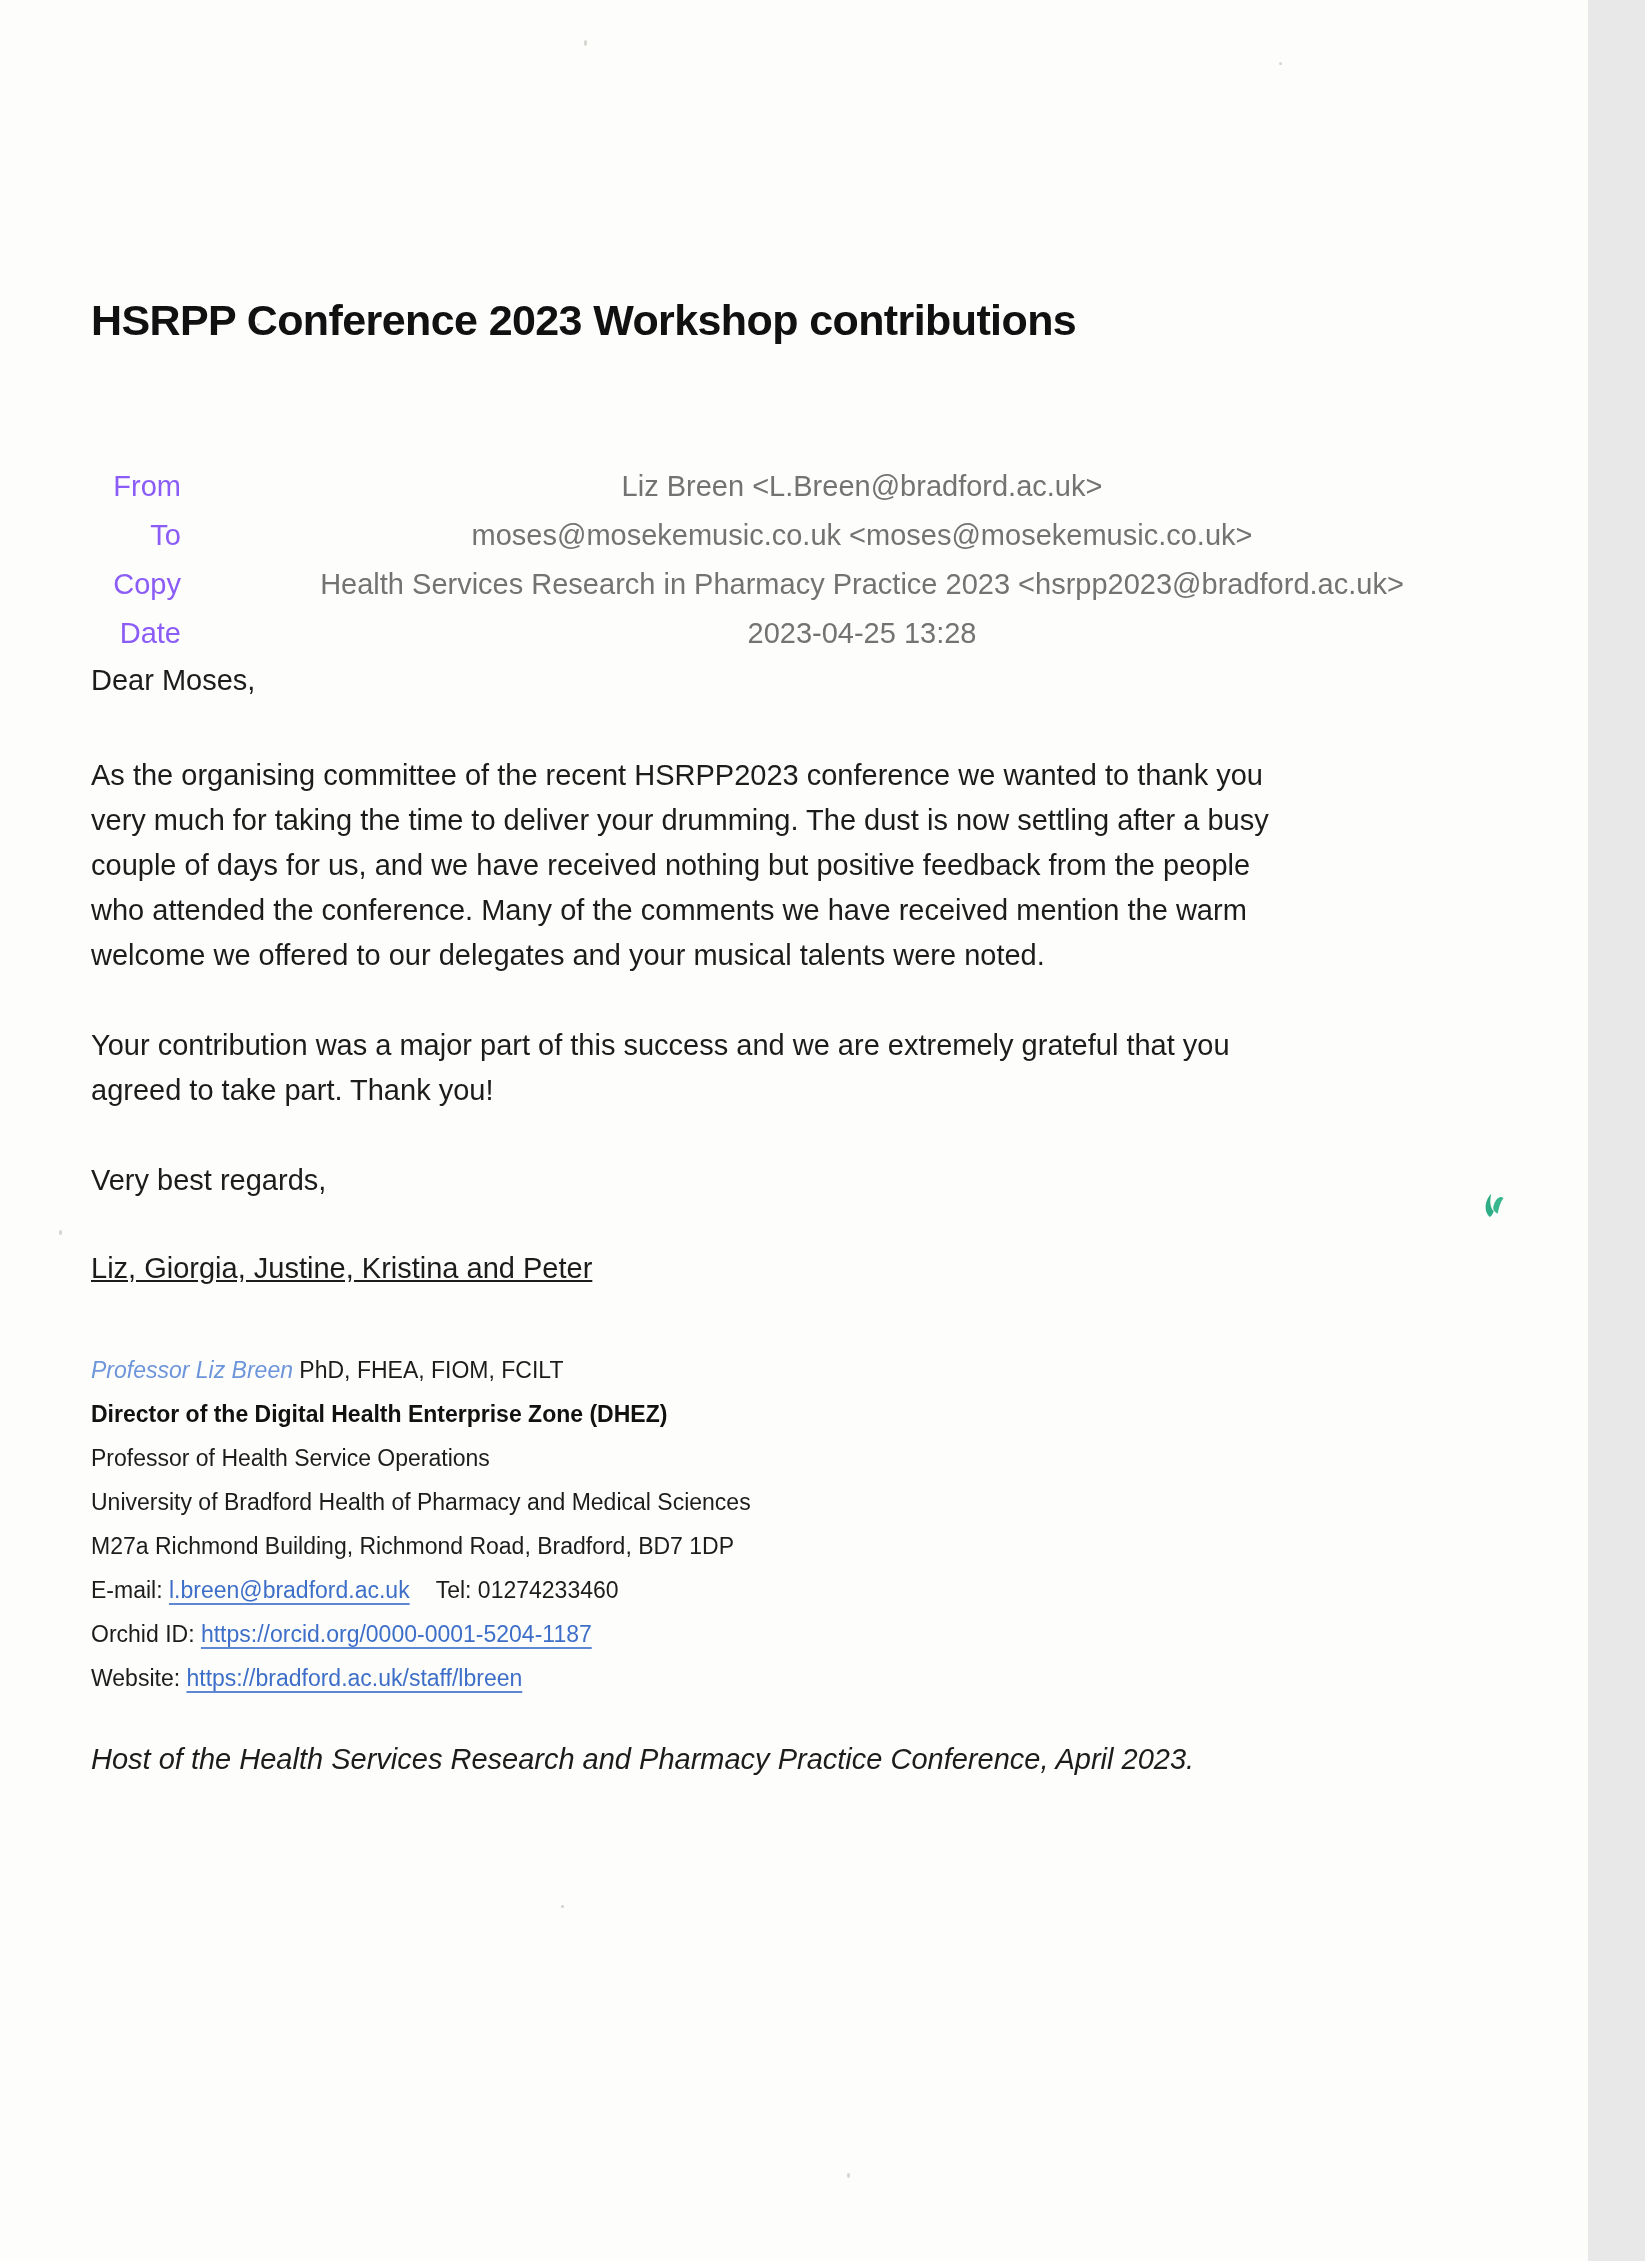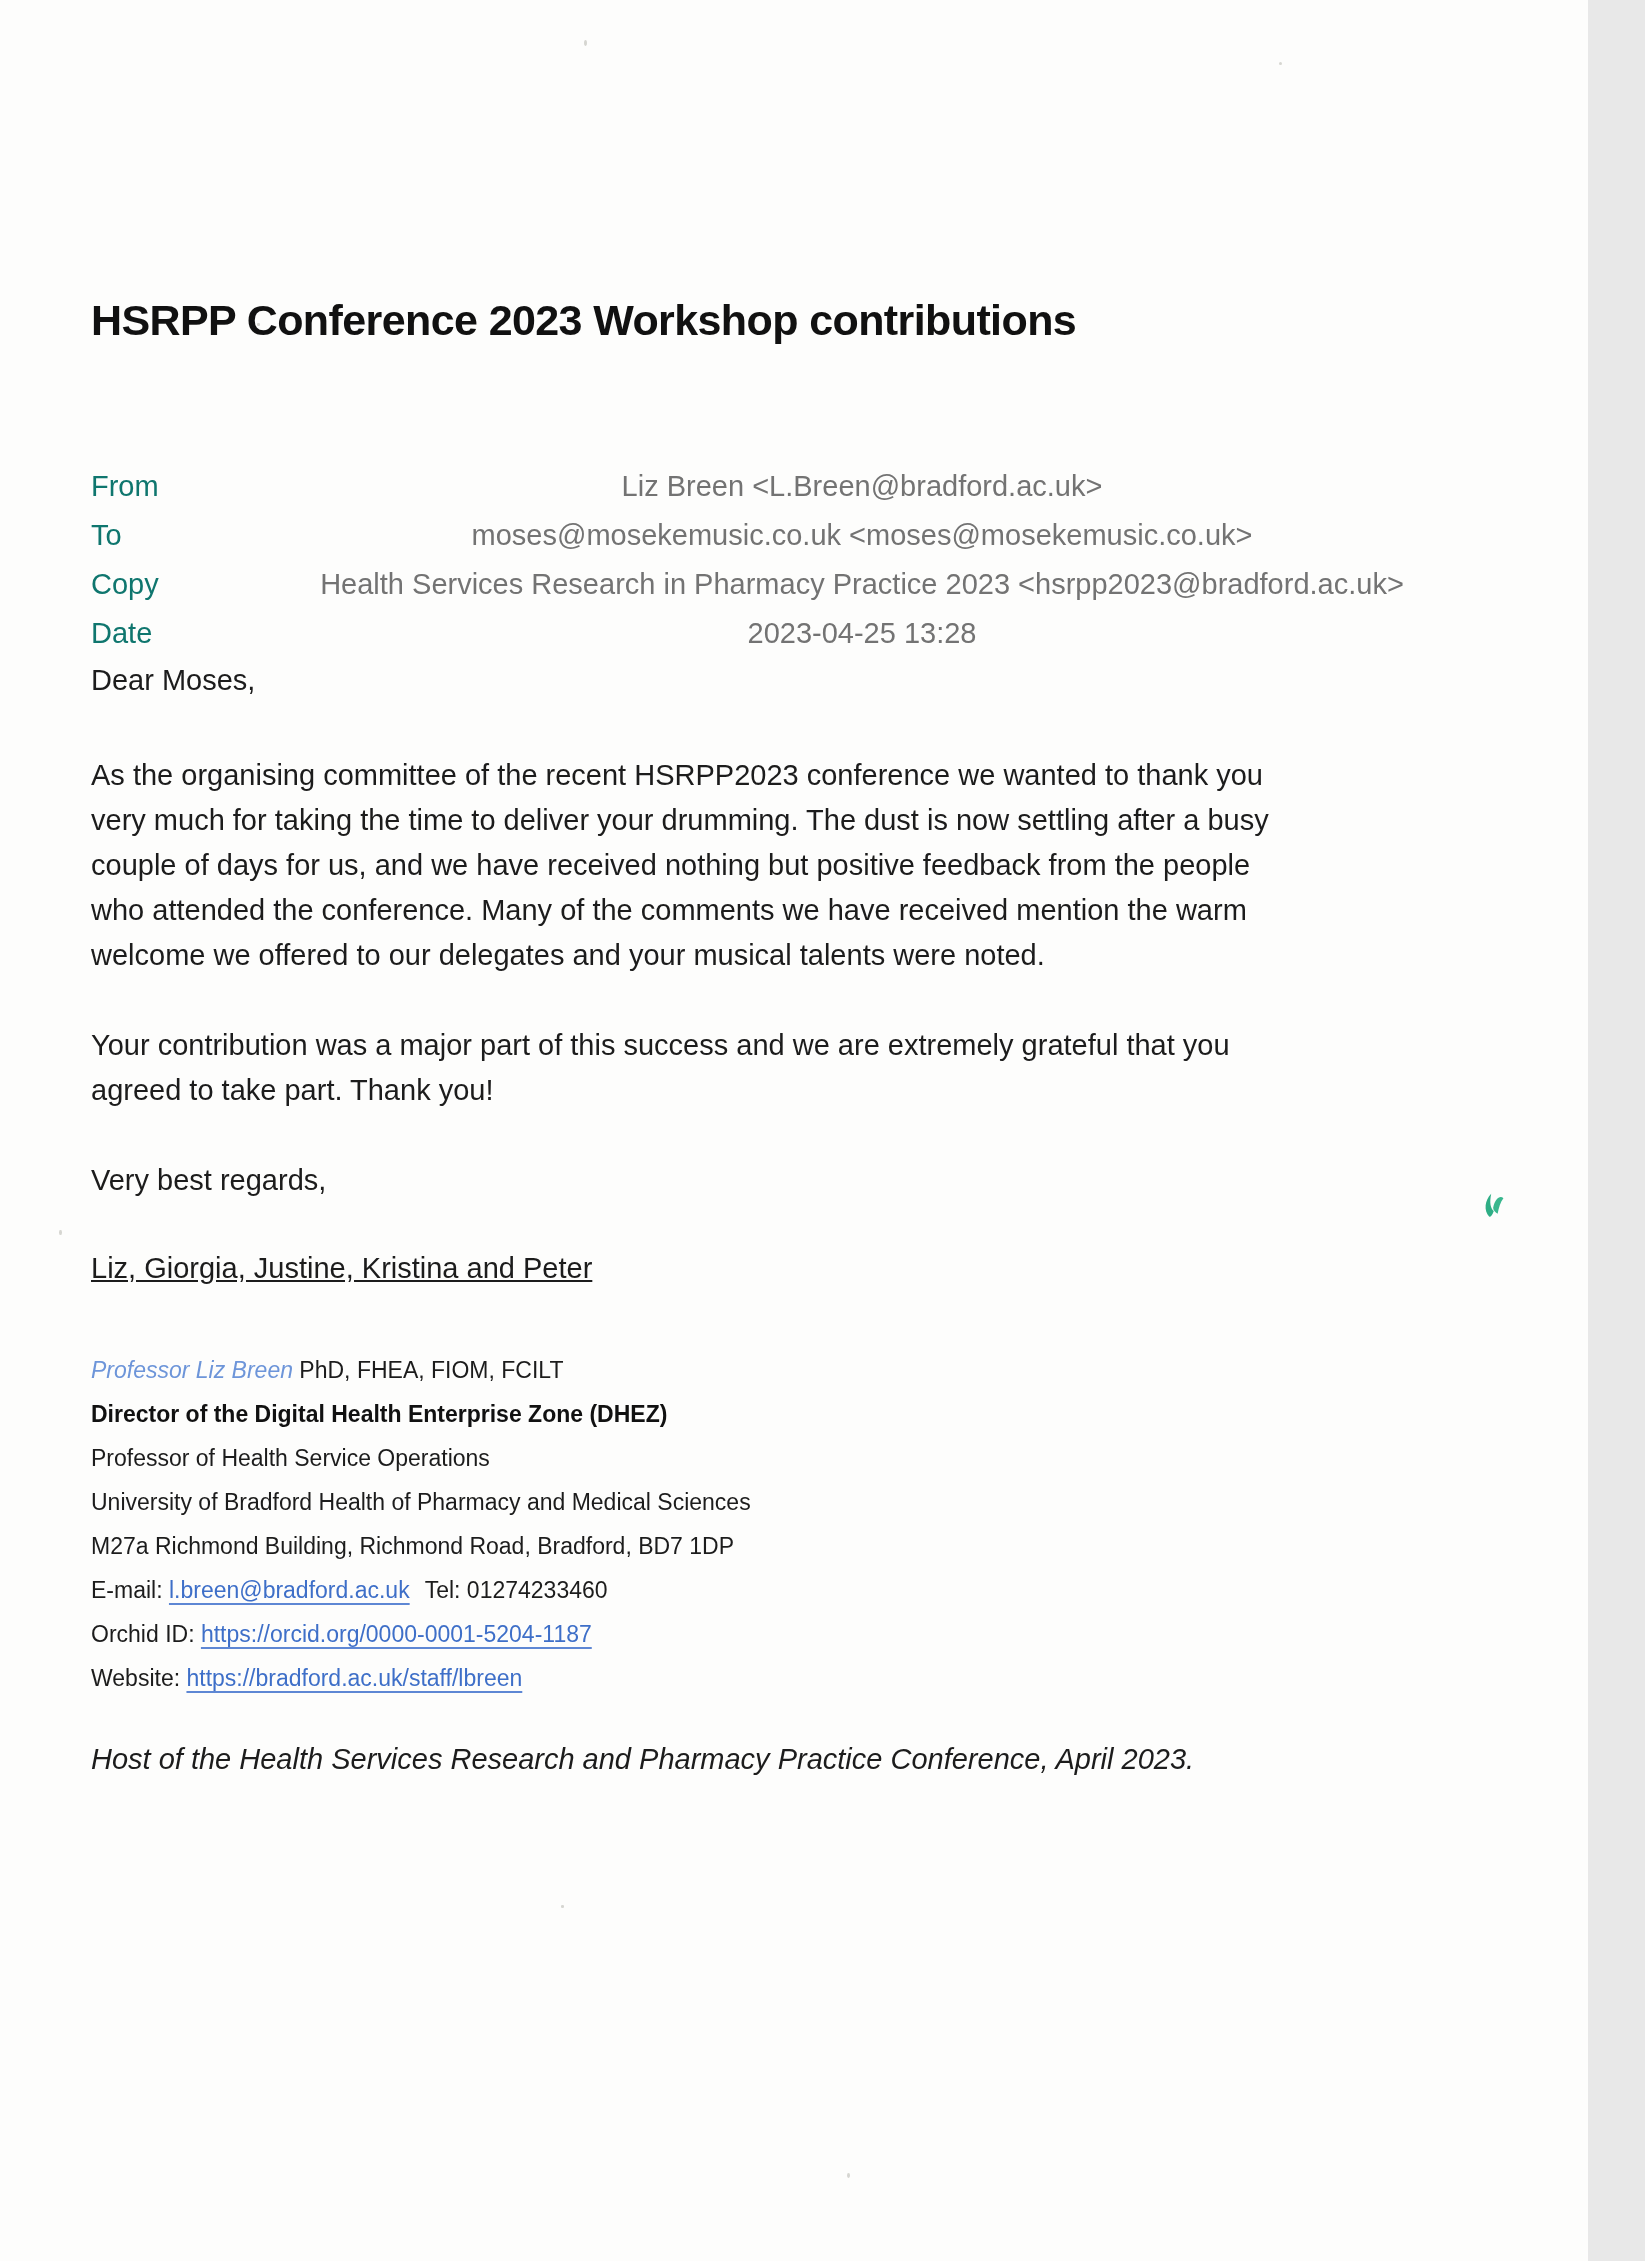--- a/index.html
+++ b/index.html
@@ -22,21 +22,21 @@
     letter-spacing:-0.6px;
     color:#111;
   }
   .hdr{
     margin-top:117px;
     display:grid;
     grid-template-columns:90px 1fr;
     font-size:29px;
     line-height:49px;
   }
-  .hdr-label{color:#0f766e;}
+  .hdr-label{color:#8b5cf6;text-align:right;}
   .hdr-value{color:#737373;text-align:center;}
   .para{
     margin:0;
     font-size:29px;
     line-height:45px;
     white-space:pre-line;
   }
   .salutation{margin-top:0;}
   .p1{margin-top:50px;}
   .p2{margin-top:45px;}
@@ -52,21 +52,21 @@
     font-style:italic;
   }
   .sig-bold{font-weight:700;color:#111;}
   a.doclink{
     color:#3e6fc8;
     text-decoration:underline;
     text-decoration-color:#5e87d4;
     text-decoration-thickness:1.9px;
     text-underline-offset:4.5px;
   }
-  .tel{margin-left:15px;}
+  .tel{margin-left:26px;}
   .pubs{
     margin-top:35px;
     font-size:29px;
     line-height:45px;
   }
   .pubs .pre{white-space:pre-line;}
   .host{
     margin-top:37px;
     font-size:29px;
     line-height:44px;

